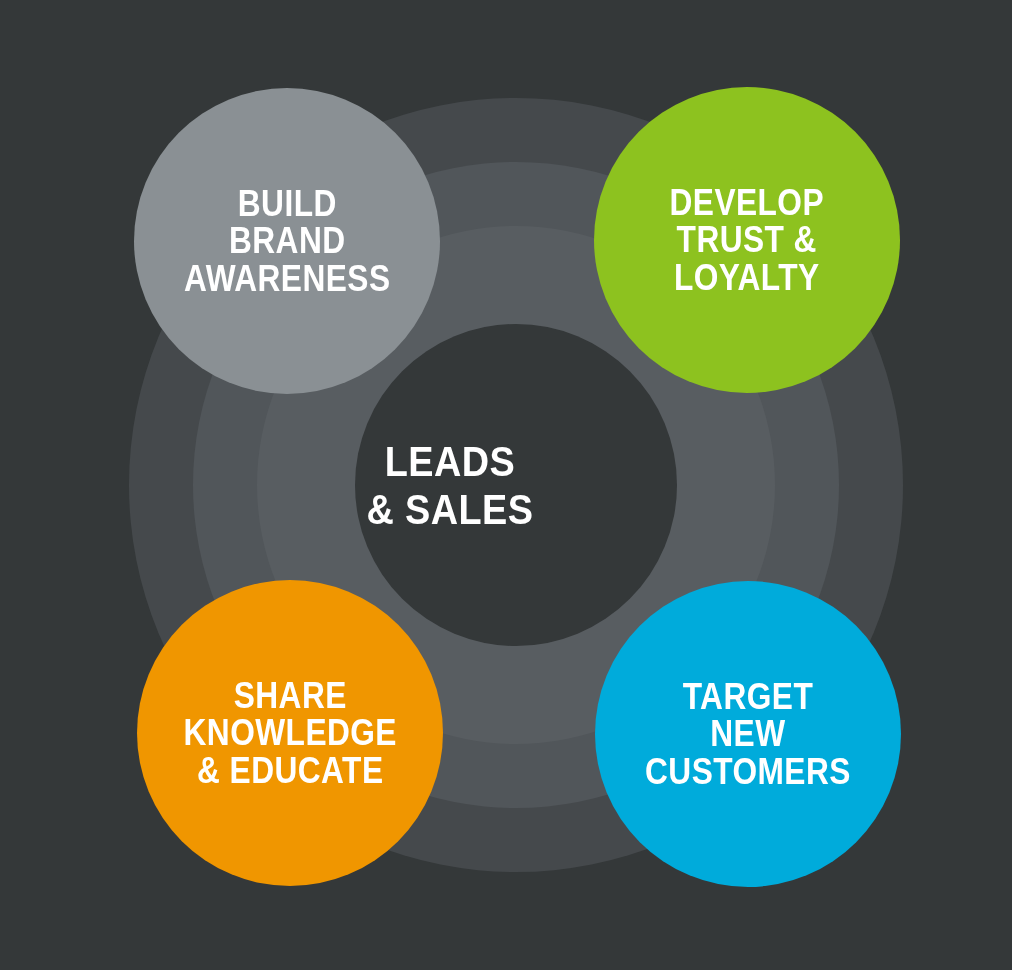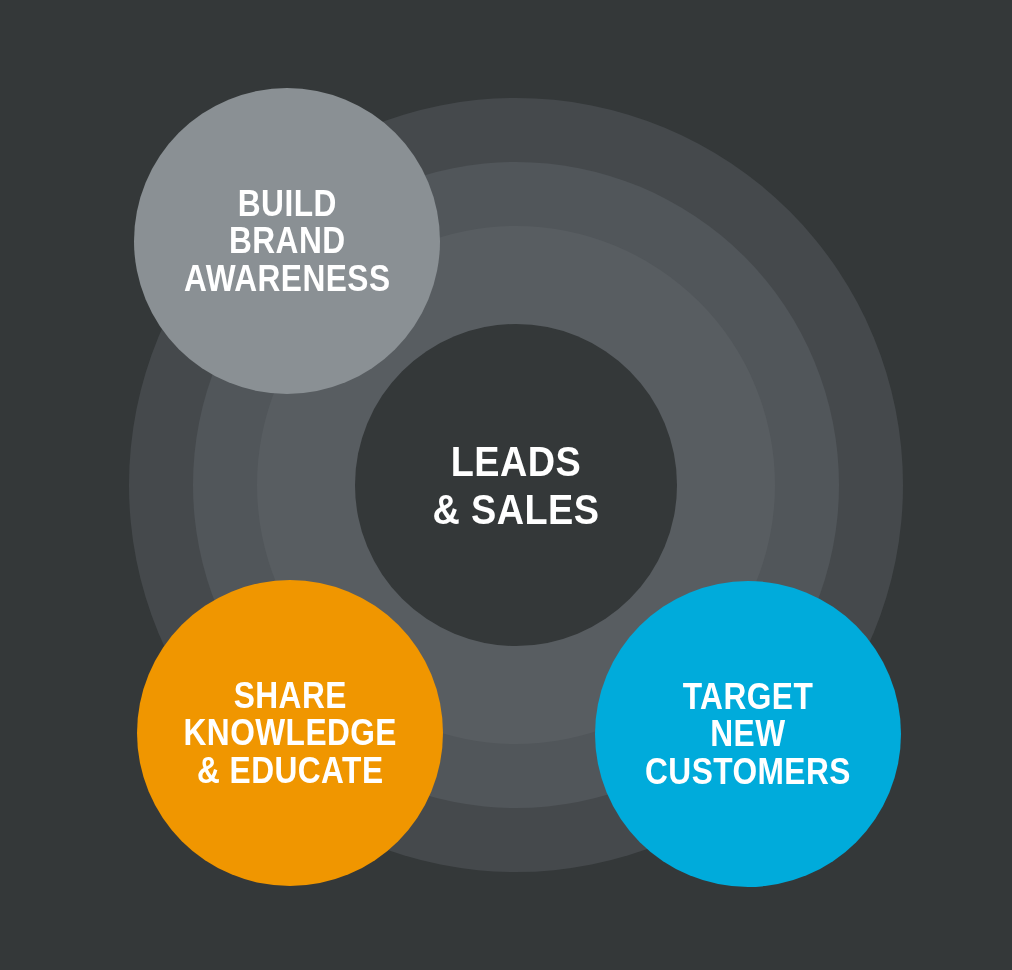--- a/index.html
+++ b/index.html
@@ -36,21 +36,20 @@
   .node-bottom-left  { left: 127px; top: 580px; }
   .node-bottom-right { left: 585px; top: 581px; }
   
   .center-circle {
     left: 345px;
     top: 324px;
     width: 322px;
     height: 322px;
     display: flex;
     align-items: center;
-    justify-content: center;
   }
   .label {
     font-weight: 700;
     font-size: 36px;
     line-height: 1.04;
     letter-spacing: 0.5px;
     text-align: center;
     text-transform: uppercase;
     transform: scaleX(0.88);
     transform-origin: 50% 50%;
@@ -71,20 +70,27 @@
   <div class="ring ring-inner" style="background-color: rgb(88, 93, 97);"></div>
 
   <div class="circle node node-top-left" style="background-color: rgb(138, 144, 148);">
     <div class="label" style="color: rgb(255, 255, 255);">
       <span>BUILD</span>
       <span>BRAND</span>
       <span>AWARENESS</span>
     </div>
   </div>
 
+  <div class="circle node node-top-right" style="background-color: rgb(141, 194, 31);">
+    <div class="label" style="color: rgb(255, 255, 255);">
+      <span>DEVELOP</span>
+      <span>TRUST &amp;</span>
+      <span>LOYALTY</span>
+    </div>
+  </div>
 
   <div class="circle node node-bottom-right" style="background-color: rgb(0, 171, 219);">
     <div class="label" style="color: rgb(255, 255, 255);">
       <span>TARGET</span>
       <span>NEW</span>
       <span>CUSTOMERS</span>
     </div>
   </div>
 
   <div class="circle node node-bottom-left" style="background-color: rgb(240, 150, 0);">

